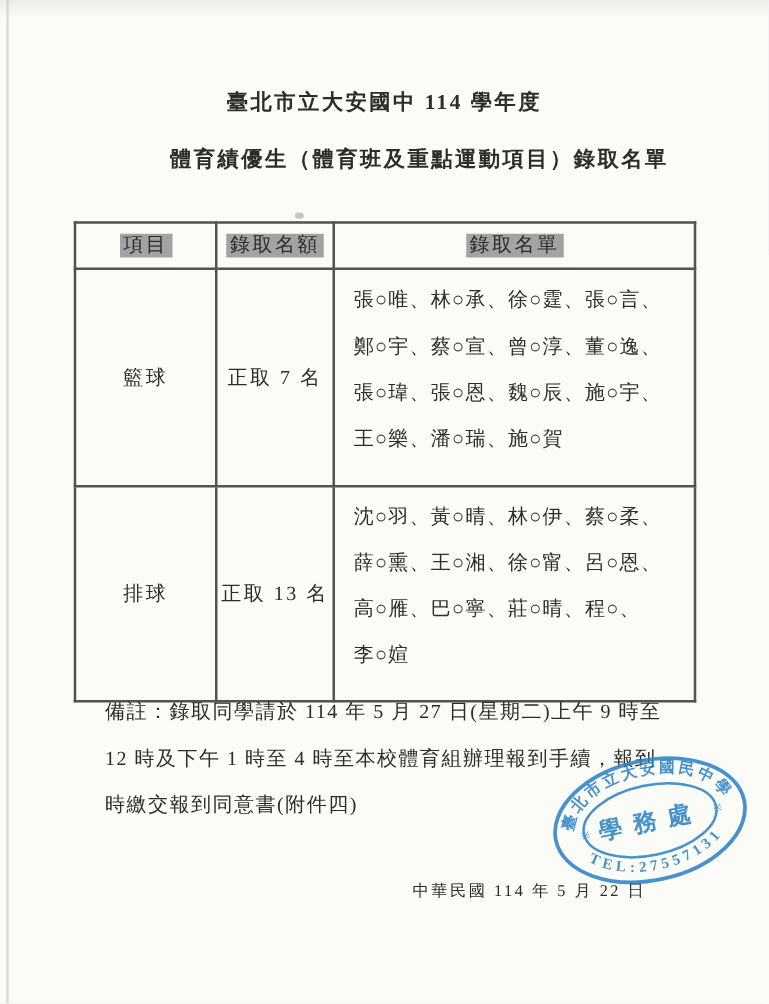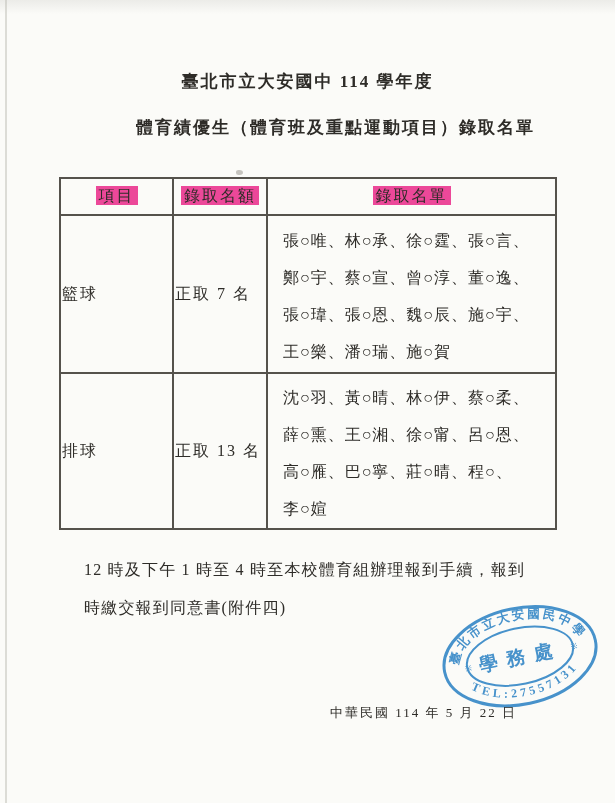--- a/index.html
+++ b/index.html
@@ -39,30 +39,30 @@
   table.doc-table td,table.doc-table th{
     border:2px solid #55524c;
     font-weight:normal;
     vertical-align:middle;
   }
   .col-item{width:113px;}
   .col-quota{width:94px;}
   .col-names{width:289px;}
   tr.header-row th{height:33px;text-align:center;}
   .hdr-hl{
-    background:#ec4899;
+    background:#a3a3a3;
     padding:1px 3px;
     letter-spacing:2px;
   }
   tr.data-row-1 td{height:152px;}
   tr.data-row-2 td{height:150px;}
-  td.cell-center{text-align:left;letter-spacing:2px;}
+  td.cell-center{text-align:center;letter-spacing:2px;}
   td.cell-names{
     vertical-align:middle;
-    padding:4px 6px 0 15px;
+    padding:4px 6px 16px 15px;
     letter-spacing:1px;
   }
   .name-line{line-height:37px;white-space:nowrap;}
 
   .note{
     position:absolute;left:84px;top:551px;width:480px;
     font-size:16px;letter-spacing:1.2px;
   }
   .note-line{line-height:37.5px;white-space:nowrap;}
 
@@ -123,20 +123,21 @@
         <div class="name-line">沈○羽、黃○晴、林○伊、蔡○柔、</div>
         <div class="name-line">薛○熏、王○湘、徐○甯、呂○恩、</div>
         <div class="name-line">高○雁、巴○寧、莊○晴、程○、</div>
         <div class="name-line">李○媗</div>
       </td>
     </tr>
   </tbody>
     </table>
 
   <div class="note">
+    <div class="note-line">備註：錄取同學請於 114 年 5 月 27 日(星期二)上午 9 時至</div>
     <div class="note-line">12 時及下午 1 時至 4 時至本校體育組辦理報到手續，報到</div>
     <div class="note-line">時繳交報到同意書(附件四)</div>
   </div>
 
   <div class="stamp">
     <svg width="170" height="112" viewBox="0 0 170 112" xmlns="http://www.w3.org/2000/svg">
       <defs>
         <path id="arcTop" d="M 22 56 A 62 37 0 0 1 146 56" fill="none"></path>
         <path id="arcBottom" d="M 17 54 A 67 42 0 0 0 151 54" fill="none"></path>
       </defs>

